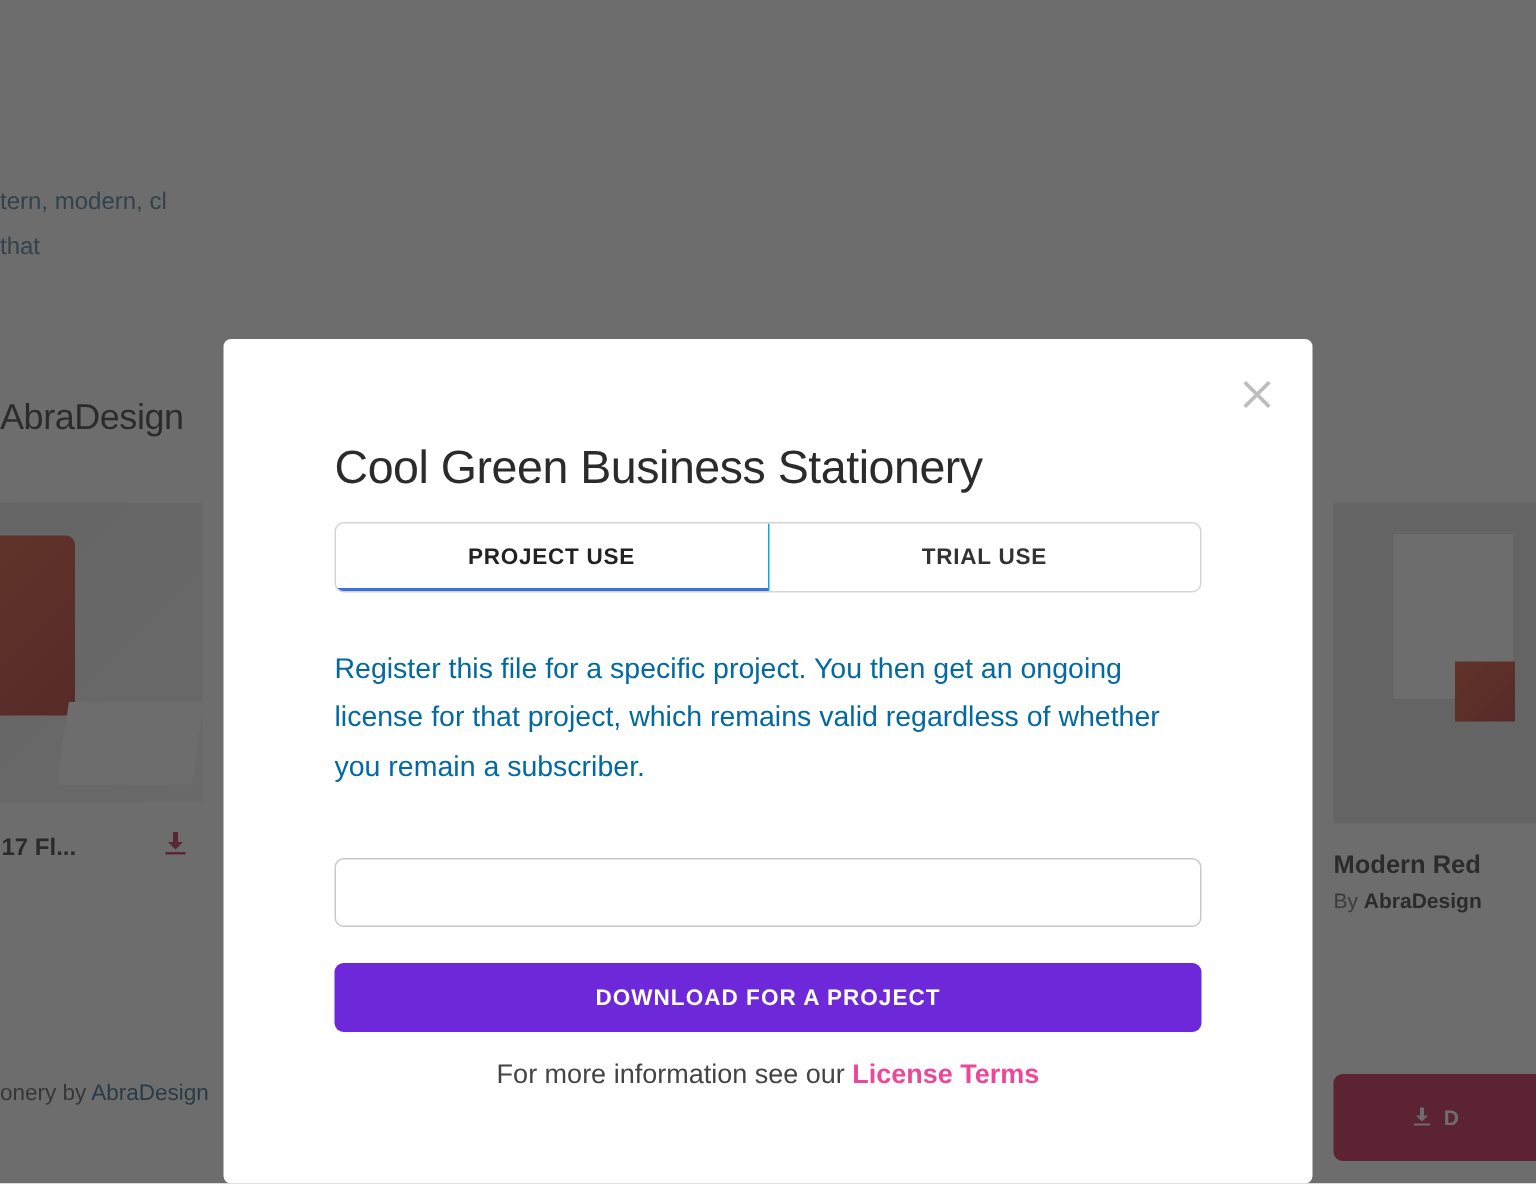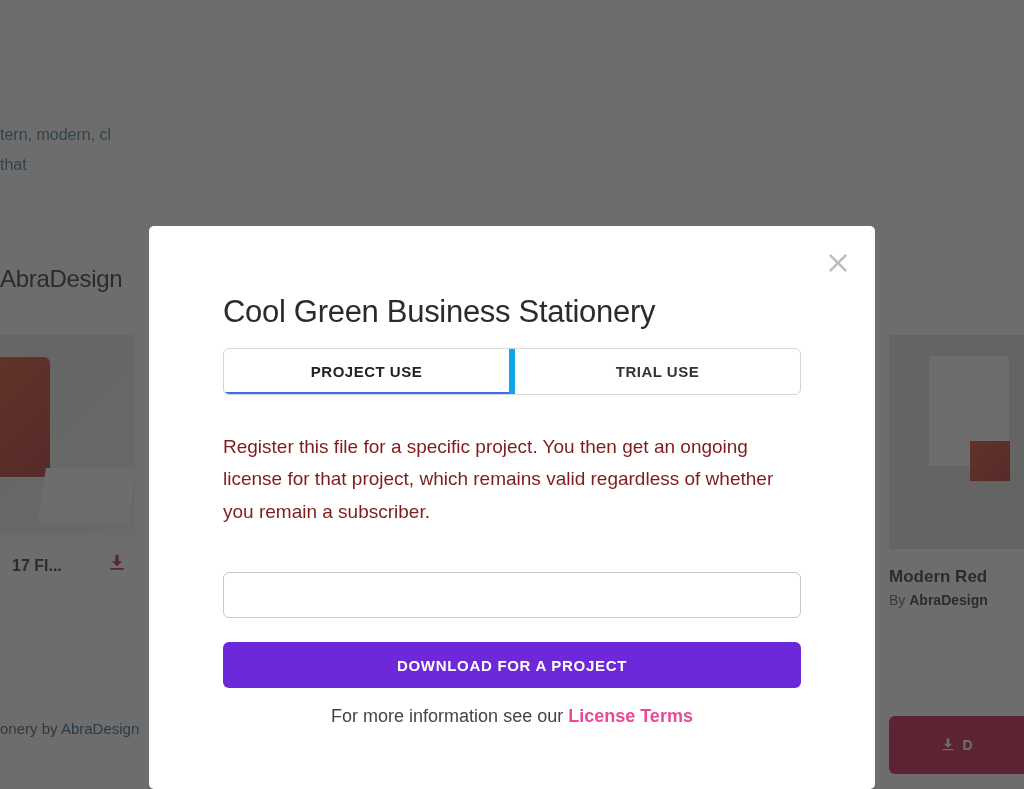--- a/index.html
+++ b/index.html
@@ -58,21 +58,21 @@
       bottom: 12px;
       width: 90px;
       height: 55px;
       background: #fff;
       transform: skewX(-8deg);
     }
     .bg-card-left .meta {
       display: flex;
       justify-content: space-between;
       align-items: center;
-      padding: 18px 8px 0 12px;
+      padding: 18px 8px 0 1px;
       font-size: 16px;
       font-weight: 700;
       color: #333;
     }
     .dl-icon {
       color: #c0274c;
       font-size: 20px;
       font-weight: bold;
     }
     .bg-card-right {
@@ -194,38 +194,38 @@
     .tab {
       flex: 1;
       text-align: center;
       padding: 14px 0;
       font-size: 15px;
       font-weight: 700;
       letter-spacing: 0.5px;
       color: #333;
       cursor: pointer;
       position: relative;
-      border-right: 6px solid #0ea5e9;
+      border-right: 1px solid #0ea5e9;
     }
     .tab:last-child { border-right: none; }
     .tab.active {
       color: #222;
     }
     .tab.active::after {
       content: "";
       position: absolute;
       left: 0;
       right: 0;
       bottom: -1px;
       height: 3px;
       background: #3a6fe8;
     }
     .desc {
       font-size: 19px;
-      color: #7f1d1d;
+      color: #0369a1;
       line-height: 1.7;
       margin-bottom: 34px;
     }
     .label {
       font-size: 14px;
       font-weight: 700;
       letter-spacing: 0.4px;
       color: #444;
     }
     .req { color: #e53162; }

